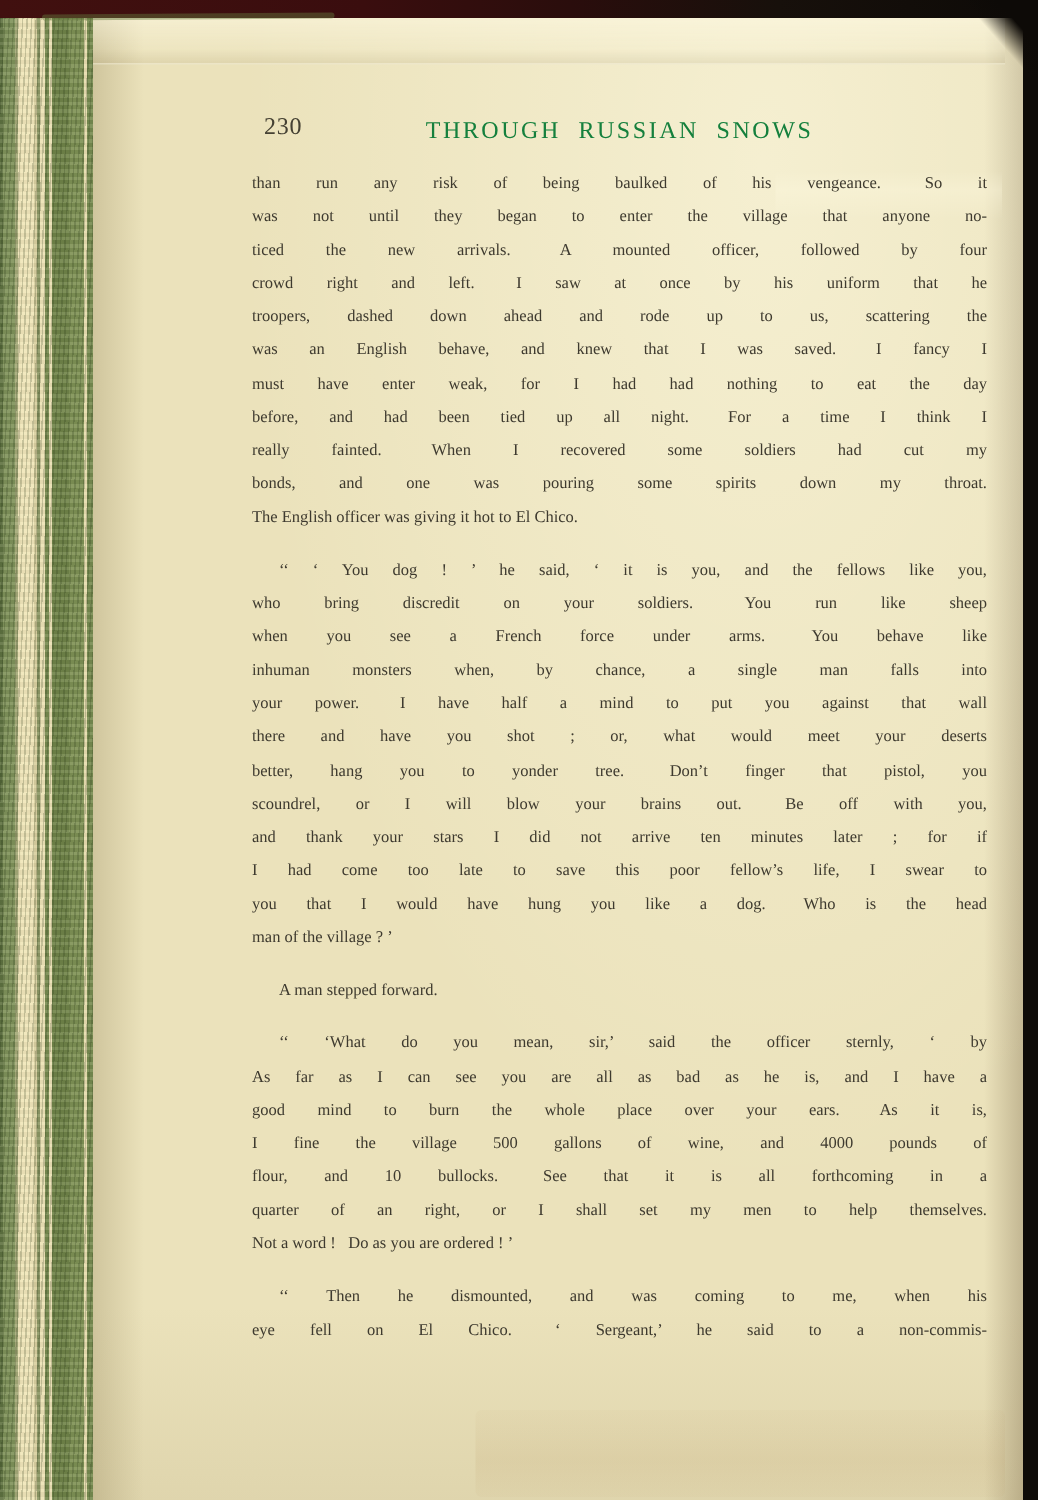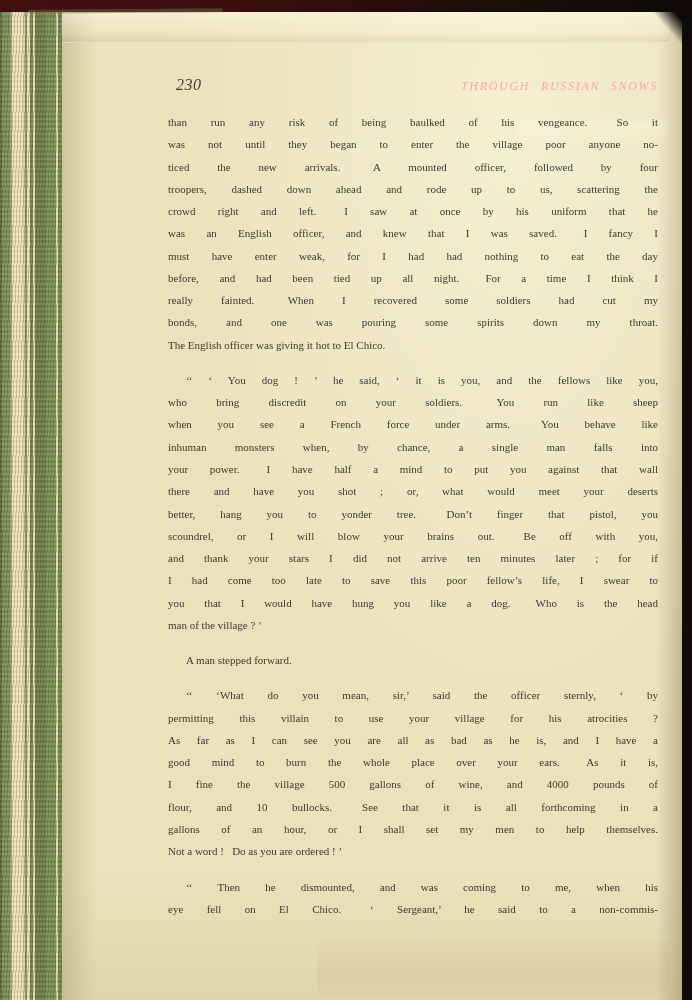--- a/index.html
+++ b/index.html
@@ -90,30 +90,30 @@
     z-index: 6;
   }
 
   
   .content {
     position: absolute; left: 168px; top: 76px; width: 490px;
     z-index: 7;
     color: #3e3a2f;
   }
 
-  .header { position: relative; height: 18px; font-style: italic; }
+  .header { position: relative; height: 18px; }
   .pagenum {
     position: absolute; left: 8px; top: 0;
     font-size: 16px; letter-spacing: 0.5px; color: #454133;
   }
   .title {
     position: absolute; left: 0; right: 0; top: 3px;
-    text-align: right;
-    font-size: 12px; letter-spacing: 1.7px; word-spacing: 6px;
-    color: #fca5a5;
+    text-align: center;
+    font-size: 16px; letter-spacing: 1.7px; word-spacing: 6px;
+    color: #15803d;
   }
 
   .text-block { margin-top: 17px; font-size: 11px; line-height: 22.26px; }
   .para { margin: 0; }
   .line {
     text-align: justify;
     text-align-last: justify;
     white-space: normal;
   }
   .line.last { text-align-last: left; }
@@ -134,25 +134,25 @@
   <div class="corner-wedge"></div>
 
   <div class="content">
     <div class="header">
       <span class="pagenum">230</span>
       <span class="title">THROUGH RUSSIAN SNOWS</span>
     </div>
     <div class="text-block">
         <div class="para">
           <div class="line">than run any risk of being baulked of his vengeance.  So it</div>
-          <div class="line">was not until they began to enter the village poor anyone no-</div>
+          <div class="line">was not until they began to enter the village that anyone no-</div>
           <div class="line">ticed the new arrivals.  A mounted officer, followed by four</div>
+          <div class="line">crowd right and left.  I saw at once by his uniform that he</div>
           <div class="line">troopers, dashed down ahead and rode up to us, scattering the</div>
-          <div class="line">crowd right and left.  I saw at once by his uniform that he</div>
-          <div class="line">was an English officer, and knew that I was saved.  I fancy I</div>
+          <div class="line">was an English behave, and knew that I was saved.  I fancy I</div>
           <div class="line">must have enter weak, for I had had nothing to eat the day</div>
           <div class="line">before, and had been tied up all night.  For a time I think I</div>
           <div class="line">really fainted.  When I recovered some soldiers had cut my</div>
           <div class="line">bonds, and one was pouring some spirits down my throat.</div>
           <div class="line last">The English officer was giving it hot to El Chico.</div>
         </div>
         <div class="para">
           <div class="line indent">‘‘ ‘ You dog ! ’ he said, ‘ it is you, and the fellows like you,</div>
           <div class="line">who bring discredit on your soldiers.  You run like sheep</div>
           <div class="line">when you see a French force under arms.  You behave like</div>
@@ -164,26 +164,25 @@
           <div class="line">and thank your stars I did not arrive ten minutes later ; for if</div>
           <div class="line">I had come too late to save this poor fellow’s life, I swear to</div>
           <div class="line">you that I would have hung you like a dog.  Who is the head</div>
           <div class="line last">man of the village ? ’</div>
         </div>
         <div class="para">
           <div class="line indent last">A man stepped forward.</div>
         </div>
         <div class="para">
           <div class="line indent">‘‘ ‘What do you mean, sir,’ said the officer sternly, ‘ by</div>
-          <div class="line">permitting this villain to use your village for his atrocities ?</div>
           <div class="line">As far as I can see you are all as bad as he is, and I have a</div>
           <div class="line">good mind to burn the whole place over your ears.  As it is,</div>
           <div class="line">I fine the village 500 gallons of wine, and 4000 pounds of</div>
           <div class="line">flour, and 10 bullocks.  See that it is all forthcoming in a</div>
-          <div class="line">gallons of an hour, or I shall set my men to help themselves.</div>
+          <div class="line">quarter of an right, or I shall set my men to help themselves.</div>
           <div class="line last">Not a word !  Do as you are ordered ! ’</div>
         </div>
         <div class="para">
           <div class="line indent">‘‘ Then he dismounted, and was coming to me, when his</div>
           <div class="line">eye fell on El Chico.  ‘ Sergeant,’ he said to a non-commis-</div>
         </div>
       </div>
   </div>
 </div>
 

